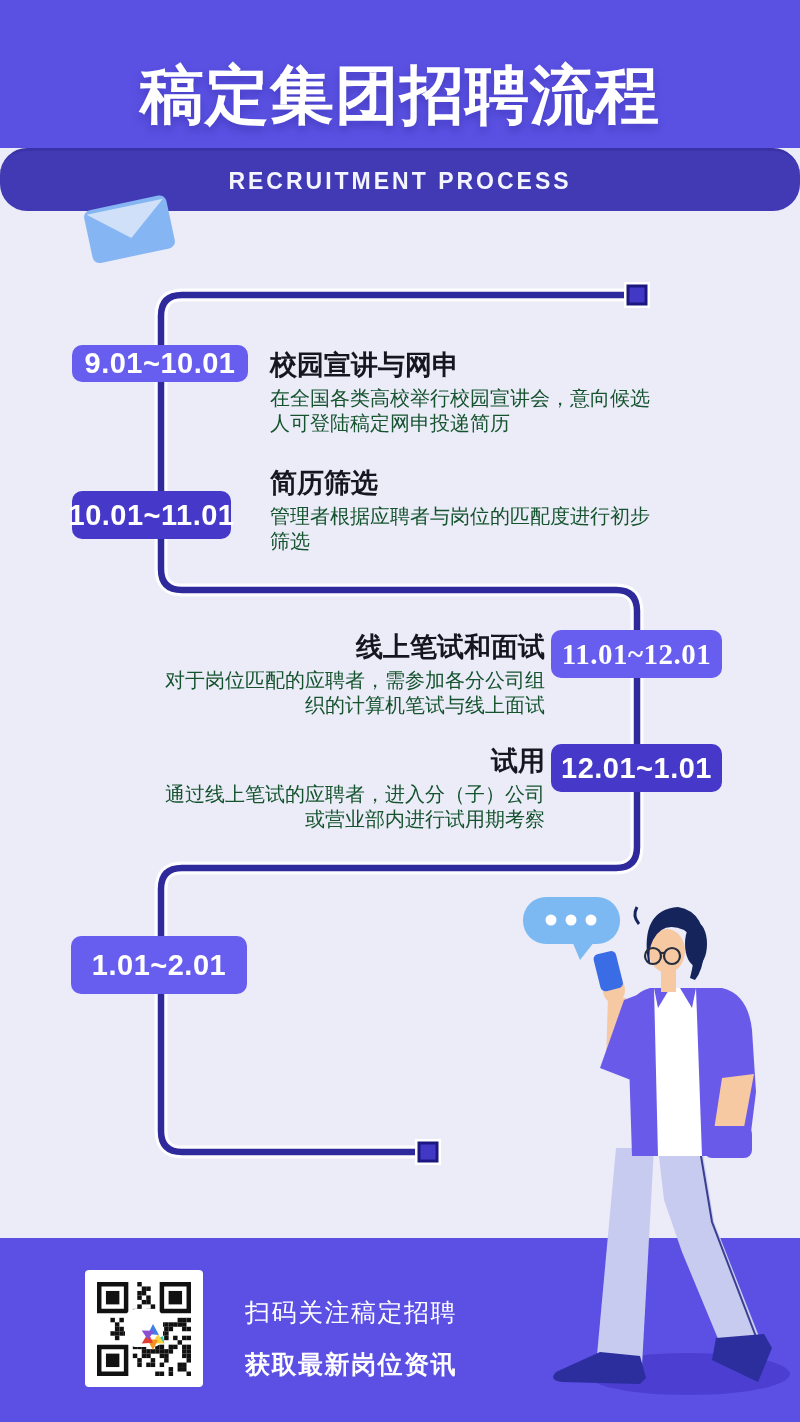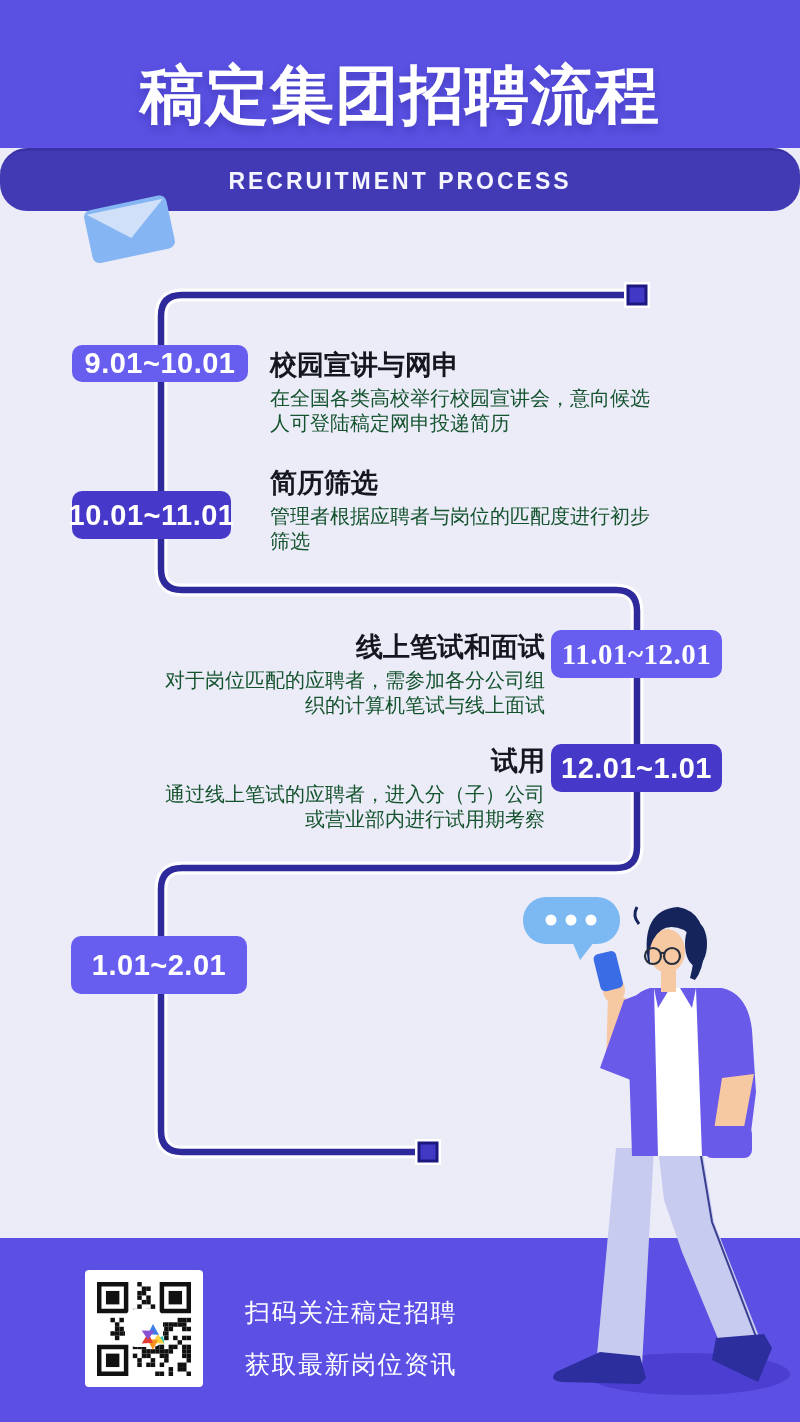--- a/index.html
+++ b/index.html
@@ -51,21 +51,21 @@
   
   .footer{position:absolute;left:0;top:1238px;width:800px;height:184px;background:#5b4fe4;z-index:1;}
   .qr-tile{position:absolute;left:85px;top:32px;width:118px;height:117px;background:#ffffff;border-radius:4px;z-index:6;}
   .qr-tile svg{position:absolute;left:12px;top:12px;}
   .qr-logo{
     position:absolute;left:42px;top:41px;width:34px;height:34px;background:#ffffff;
     border-radius:8px;box-shadow:0 0 0 2px #fff;display:flex;align-items:center;justify-content:center;
   }
   .footer-text{position:absolute;left:245px;color:#ffffff;font-size:25px;font-weight:500;letter-spacing:1.5px;z-index:6;}
   .f1{top:58px;}
-  .f2{top:110px;}
+  .f2{top:110px;font-weight:bold;}
   
   .man{position:absolute;left:0;top:0;z-index:4;pointer-events:none;}
 </style>
 </head>
 <body>
 
 <div class="poster">
 
   <div class="header">
     <div class="page-title">稿定集团招聘流程</div>

